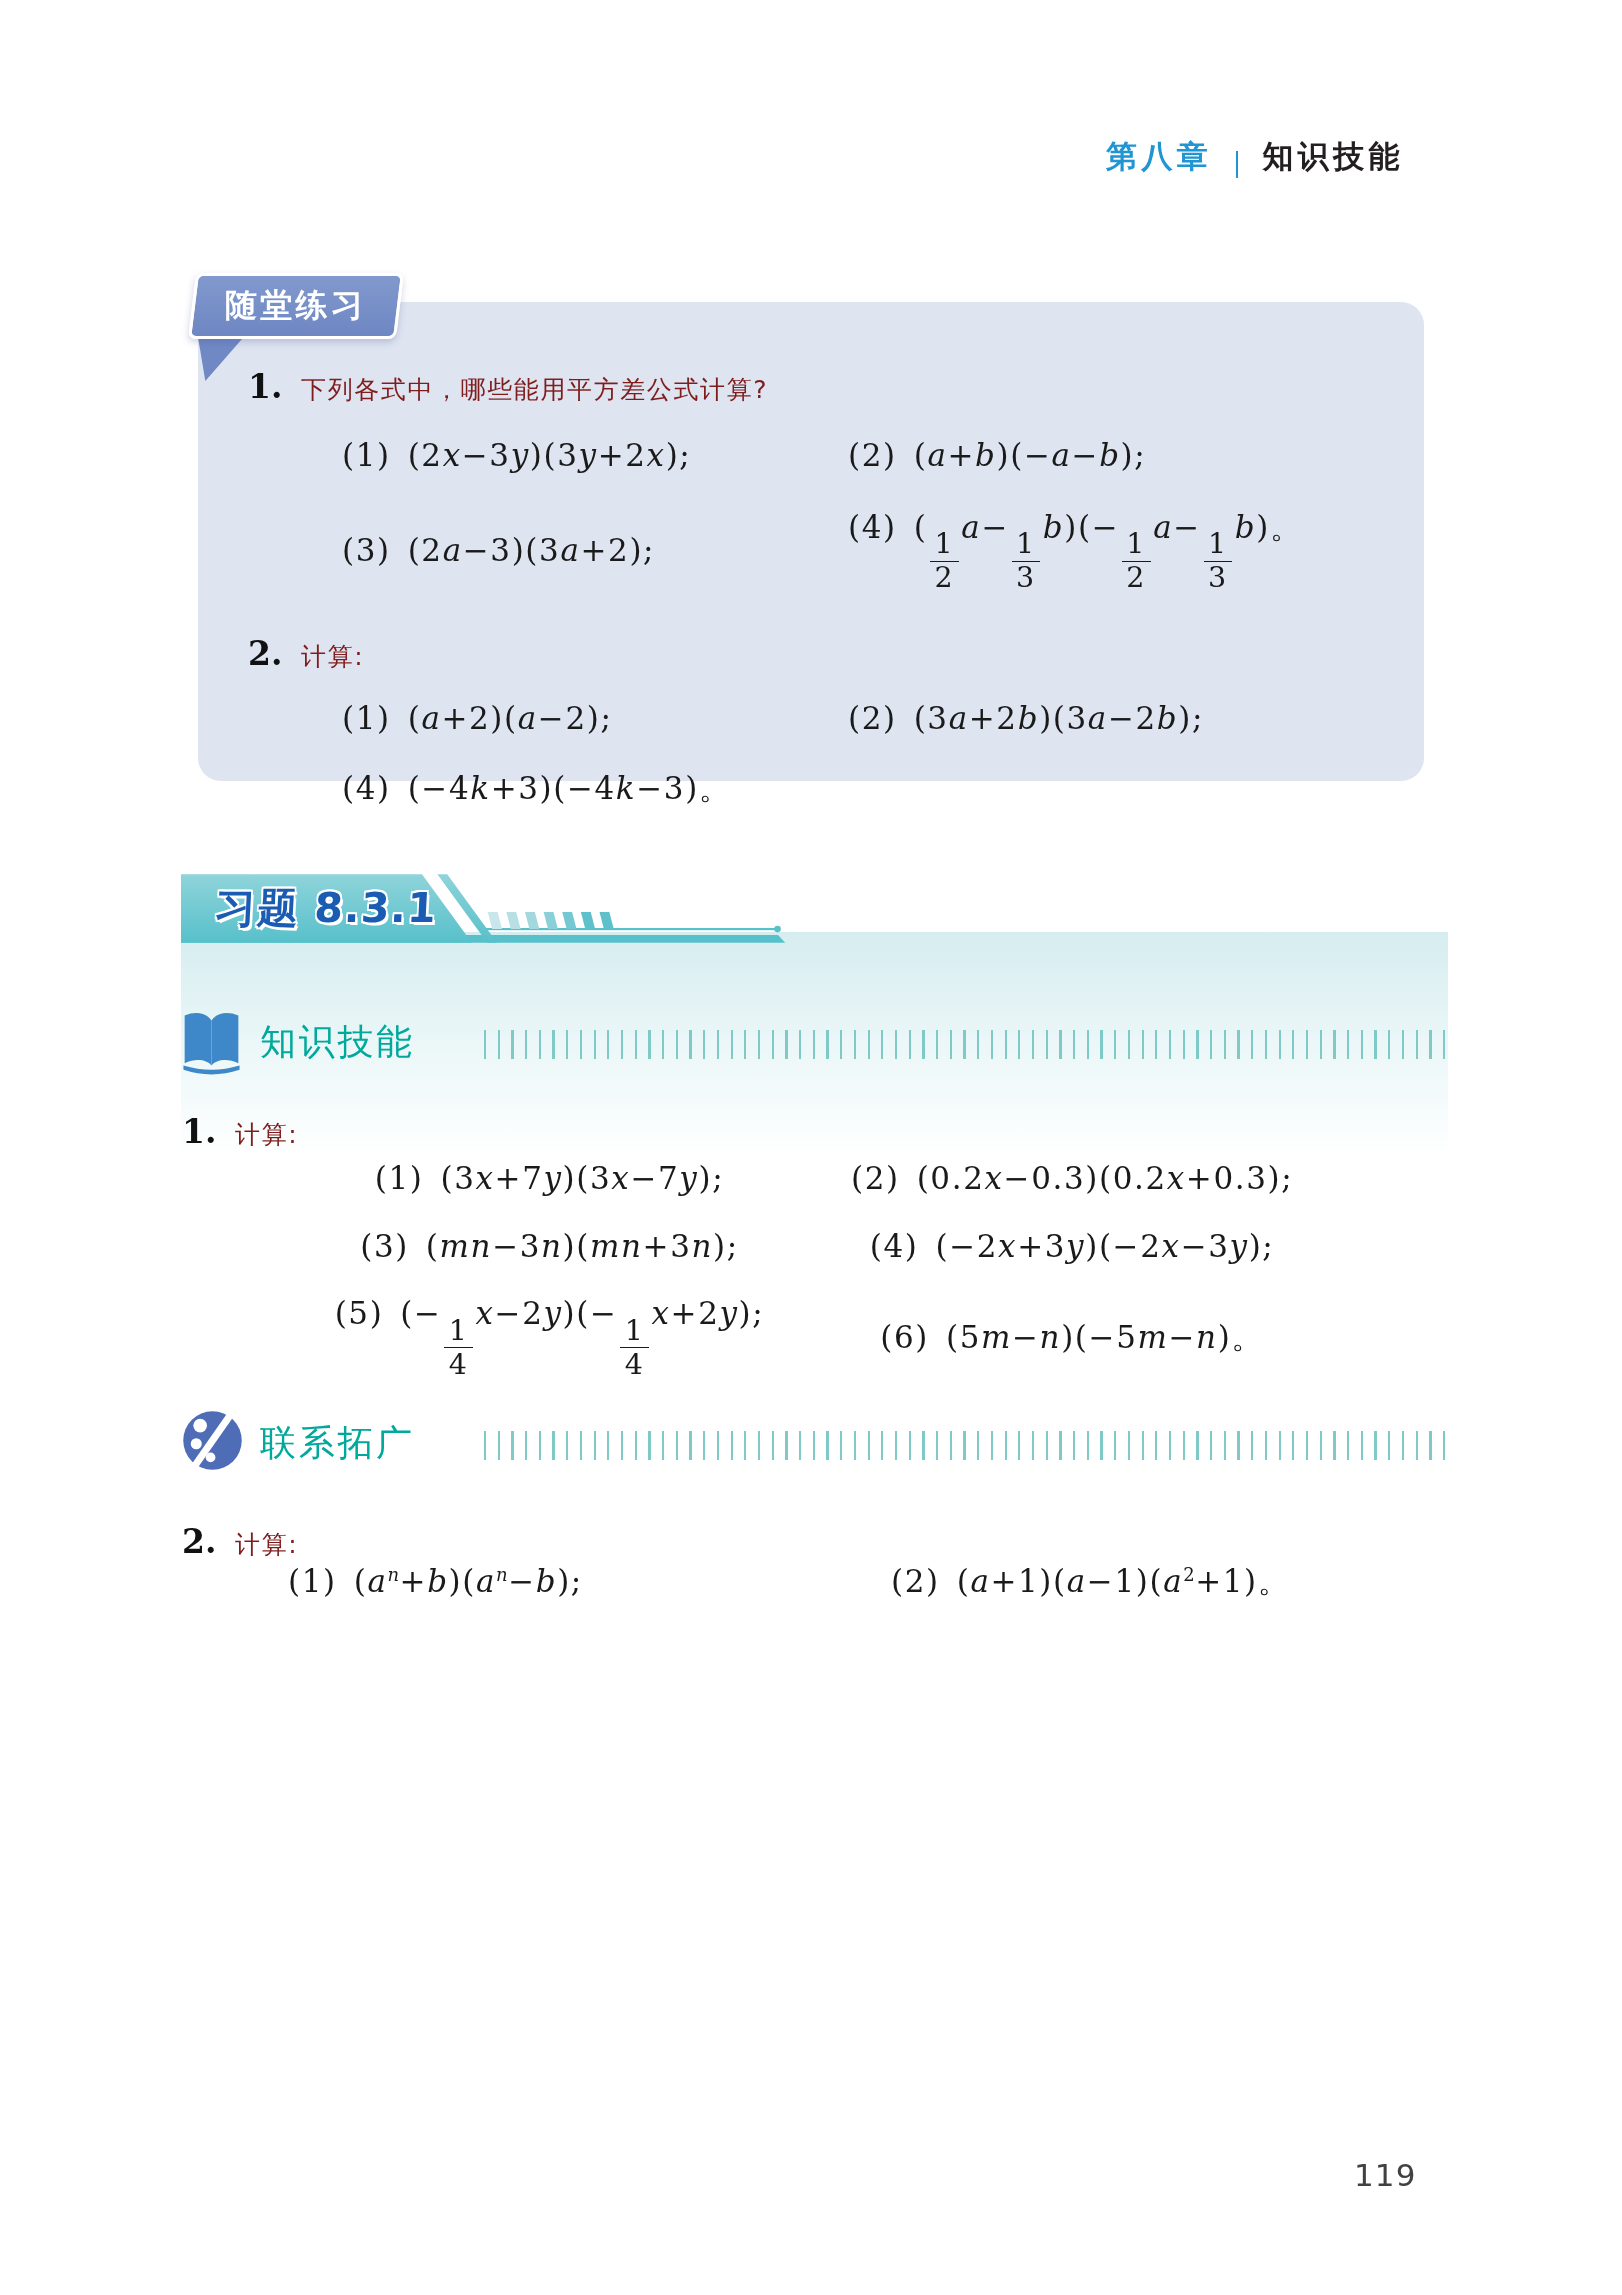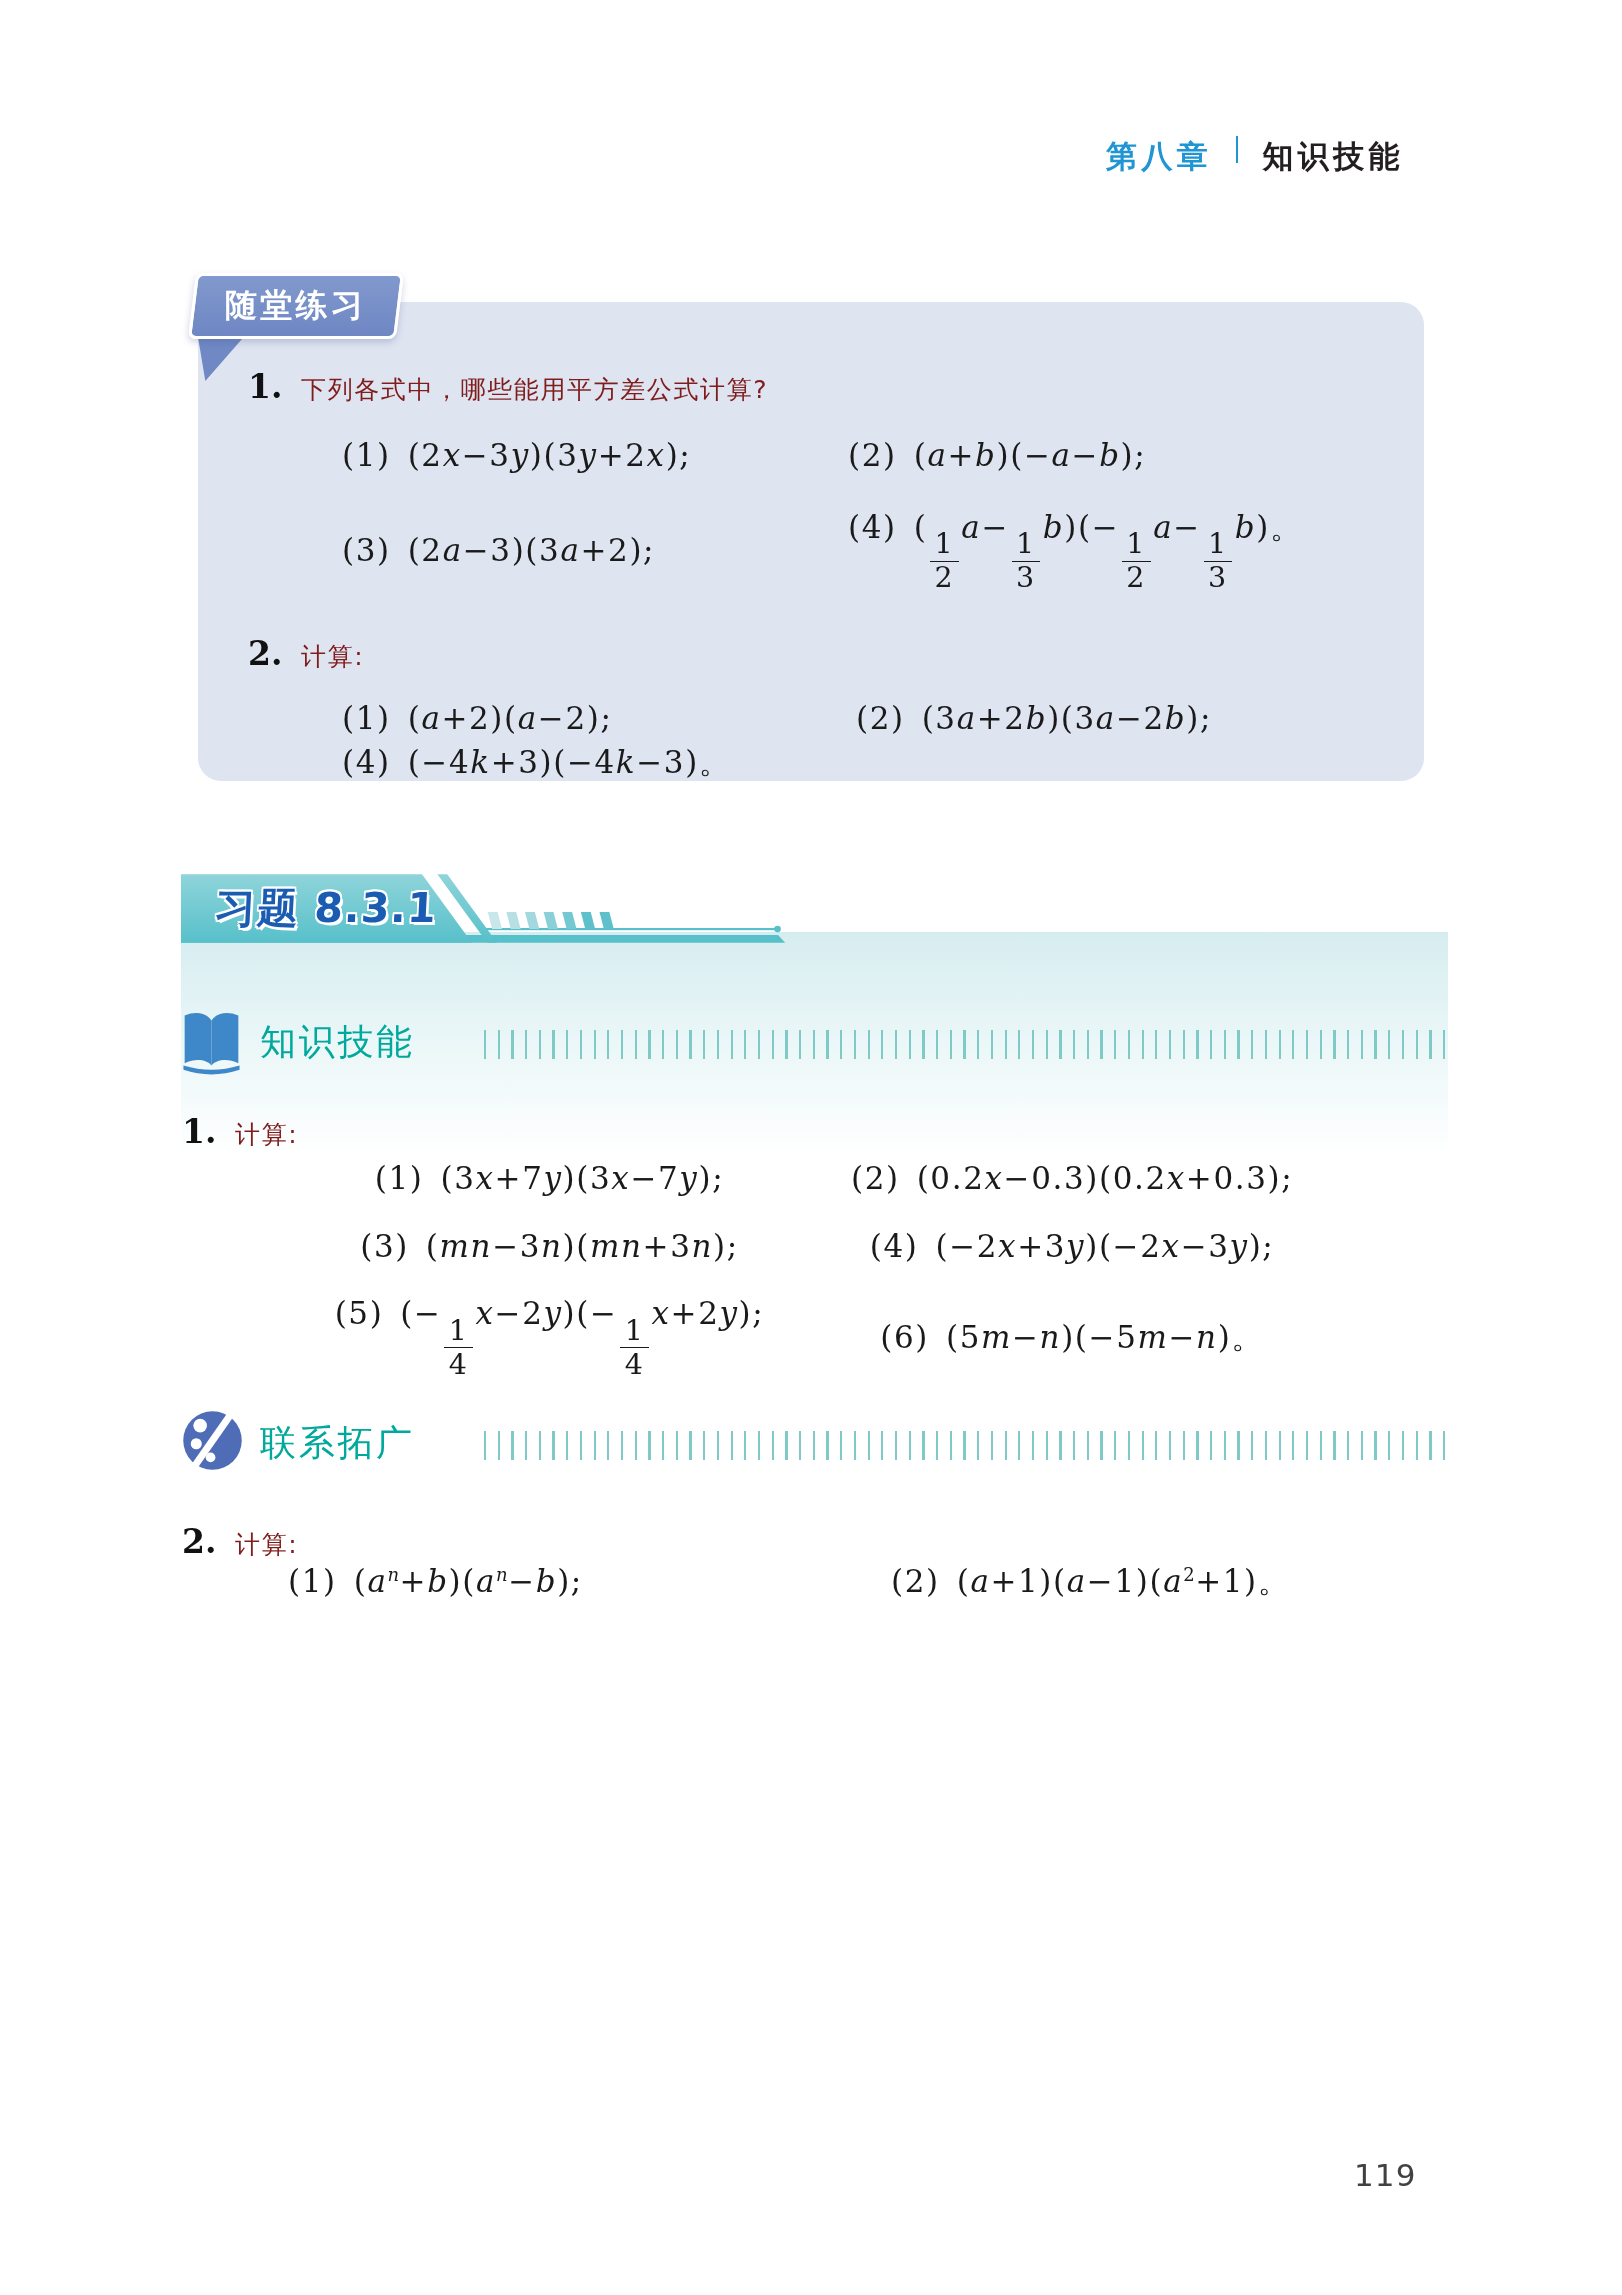--- a/index.html
+++ b/index.html
@@ -3,21 +3,21 @@
 <meta charset="utf-8">
 <style>
   html,body{margin:0;padding:0;}
   body{
     width:1623px;height:2295px;position:relative;background:#ffffff;
     font-family:"DejaVu Sans",sans-serif;color:#1a1a1a;overflow:hidden;
   }
   .abs{position:absolute;}
 
   
-  #chapter-header{top:136px;left:1106px;display:flex;align-items:flex-start;}
+  #chapter-header{top:136px;left:1106px;display:flex;align-items:flex-end;}
   #chapter-number{font-size:31px;font-weight:600;letter-spacing:4.4px;color:#2095d3;}
   #header-divider{width:2.2px;height:27px;background:#2095d3;margin:0 24px;}
   #chapter-title{font-size:31px;font-weight:600;letter-spacing:4.4px;color:#231f20;}
 
   
   #classwork-panel{
     top:302px;left:198px;width:1226px;height:479px;
     background:#dfe4f1;border-radius:23px;z-index:1;
     padding:65px 33px 0 50px;box-sizing:border-box;
   }
@@ -50,21 +50,21 @@
   sup{font-size:0.58em;vertical-align:super;letter-spacing:0.5px;}
   .frac{
     display:inline-flex;flex-direction:column;align-items:center;
     line-height:1.05;vertical-align:-0.55em;margin:0 2.7px;font-size:0.92em;
   }
   .frac b{font-weight:400;padding:0 4.4px;}
   .frac b:first-child{border-bottom:1.6px solid #1a1a1a;padding-bottom:1.6px;margin-bottom:1.1px;}
 
   #grid-box1{margin:32px 0 16px 94px;grid-template-columns:506px auto;row-gap:36px;}
   #classwork-q2{margin-top:41px;}
-  #grid-box2{margin:28.5px 0 0 94px;grid-template-columns:506px auto;row-gap:34px;gap:8px;}
+  #grid-box2{margin:28.5px 0 0 94px;grid-template-columns:506px auto;row-gap:34px;}
 
   
   #banner-band{
     top:932px;left:181px;width:1267px;height:225px;z-index:0;
     background:linear-gradient(180deg,#d6edf0 0%,#e9f6f7 45%,#ffffff 100%);
   }
   #banner-decoration{top:871px;left:181px;z-index:2;}
   #banner-title{
     top:881px;left:215px;z-index:3;
     font-size:41px;font-weight:800;color:#1b5cb3;letter-spacing:1.1px;

